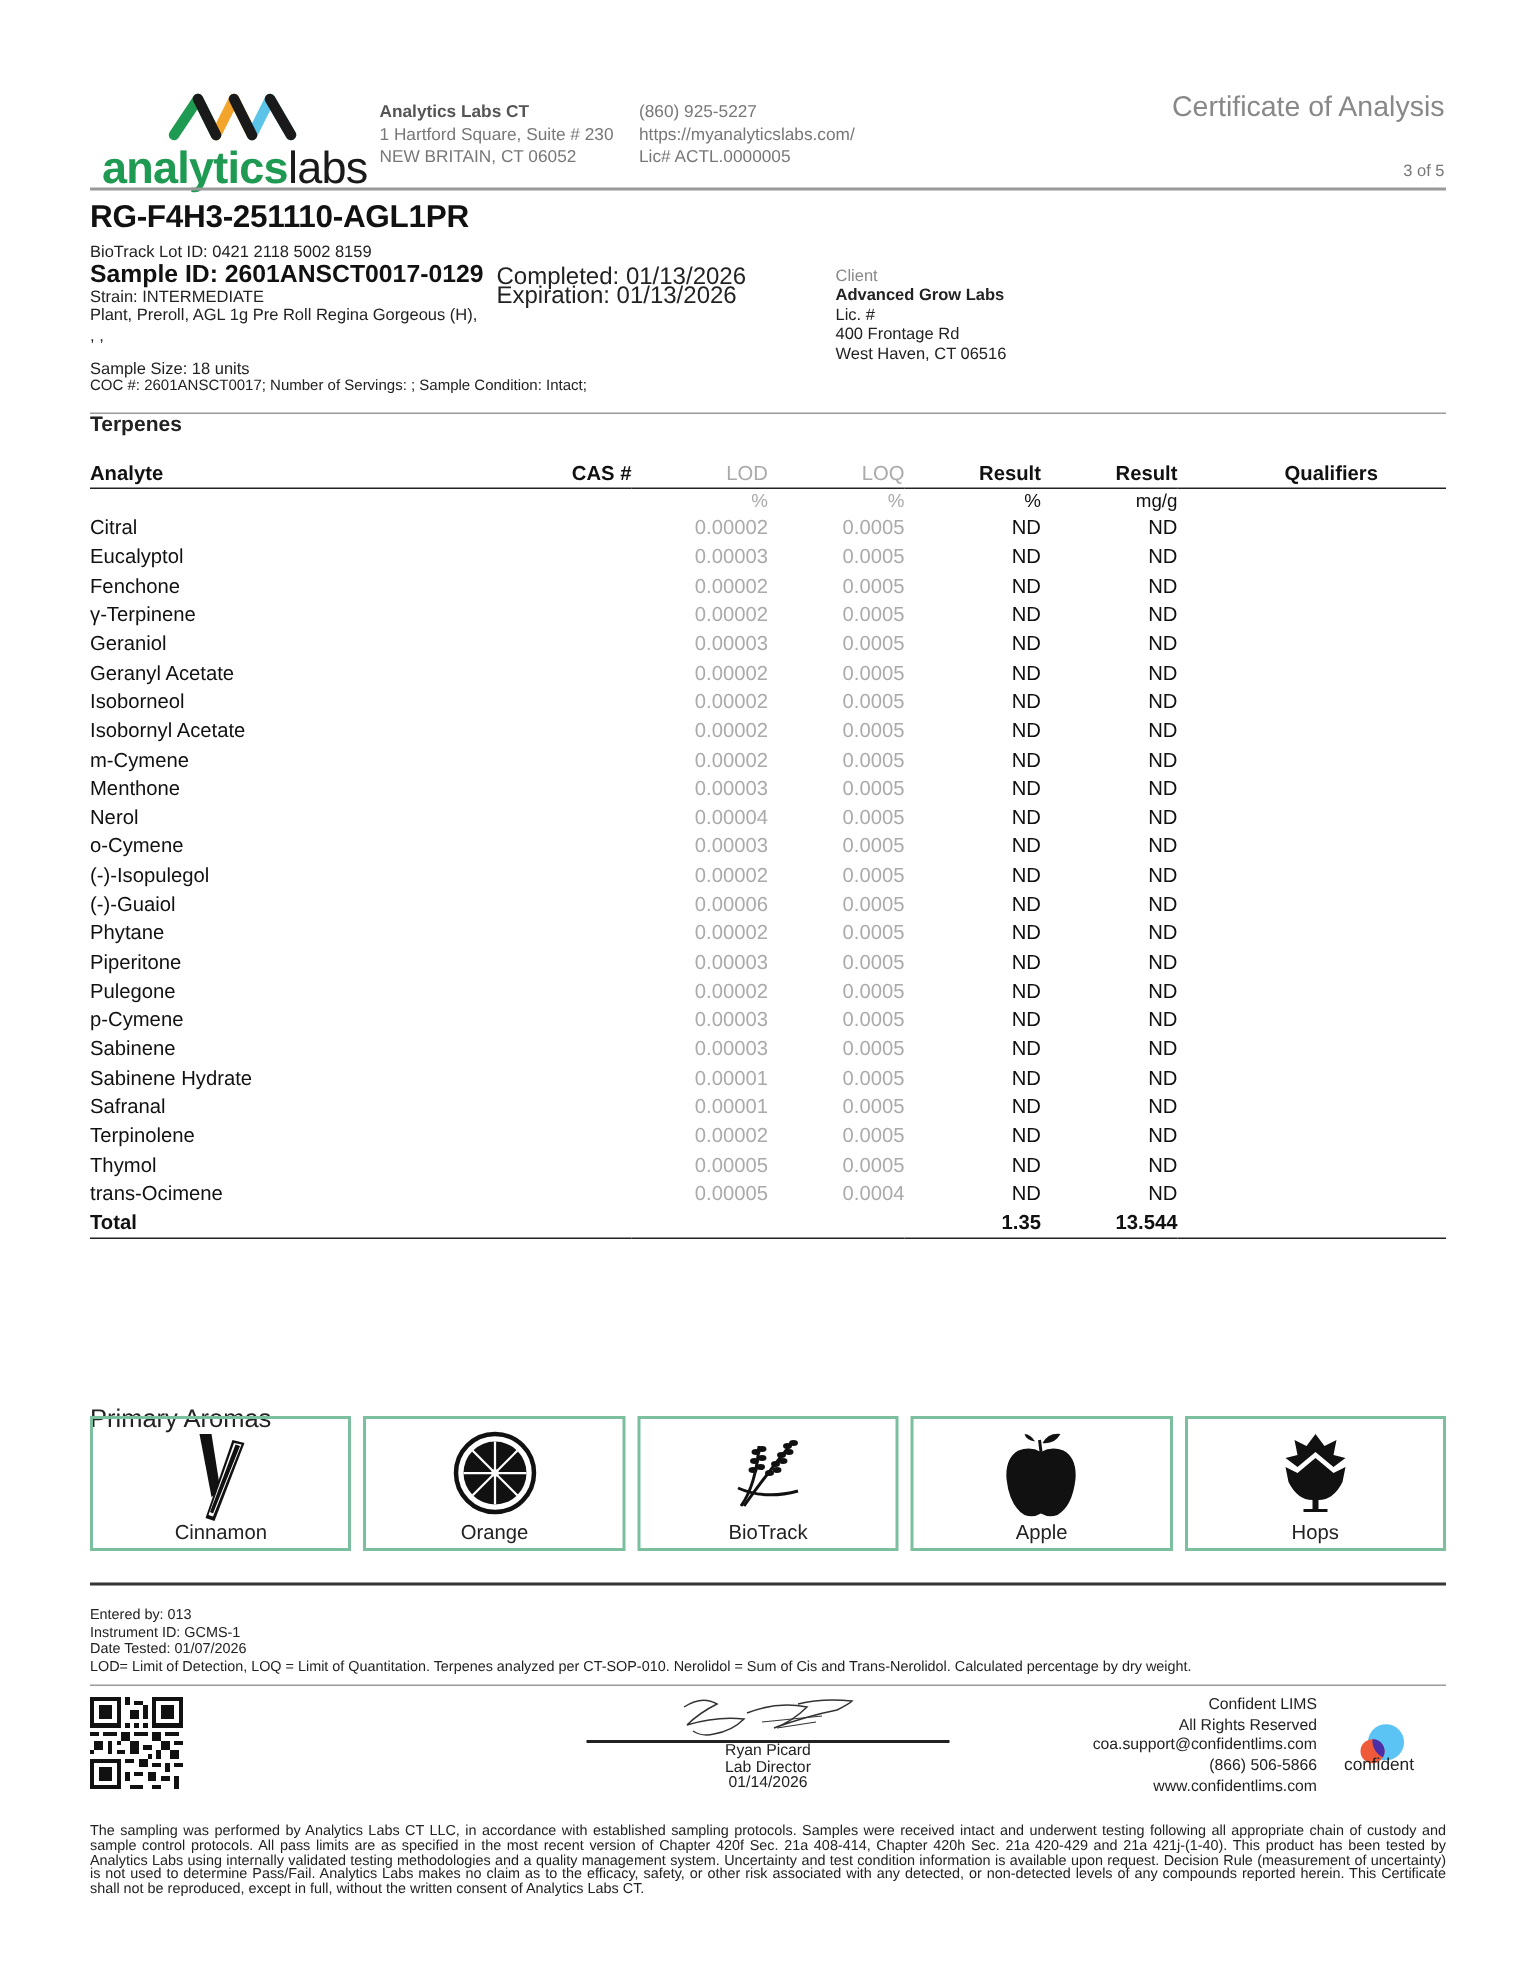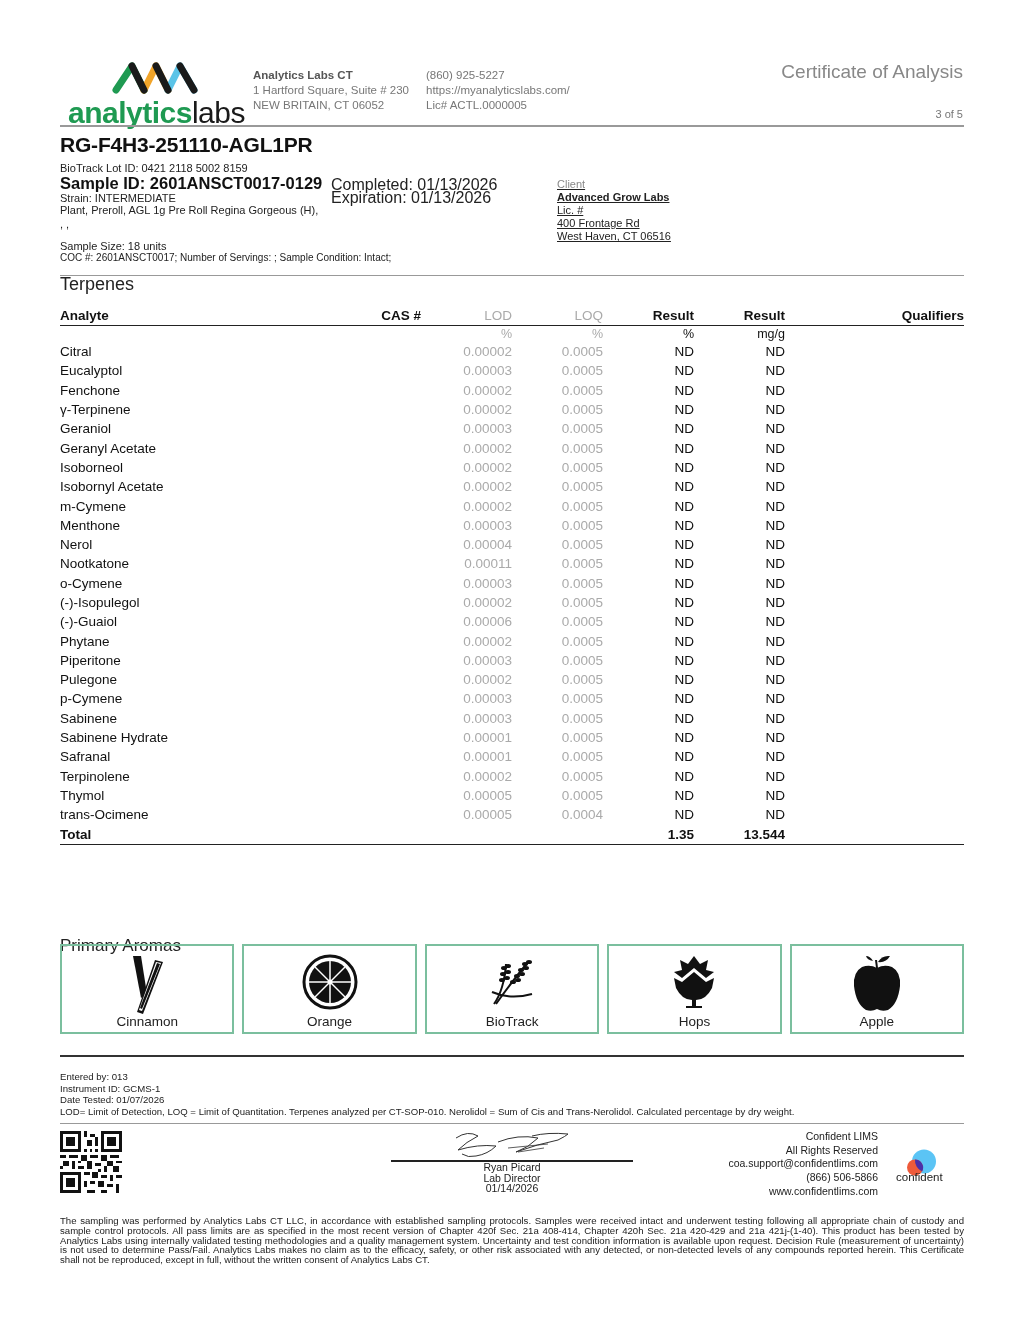--- a/index.html
+++ b/index.html
@@ -26,34 +26,34 @@
   .sample-code { left: 60px; top: 133px; font-size: 21px; font-weight: bold; color: #111; letter-spacing: -0.2px; }
   .biotrack { left: 60px; top: 162px; font-size: 11px; color: #222; }
   .sample-id { left: 60px; top: 174px; font-size: 16.5px; font-weight: bold; color: #111; }
   .strain { left: 60px; top: 192px; font-size: 11px; color: #222; line-height: 12px; }
   .product { left: 60px; top: 204px; font-size: 11px; color: #222; line-height: 12px; }
   .commas { left: 60px; top: 218px; font-size: 11px; color: #222; }
   .completed { left: 331px; top: 178px; font-size: 16px; color: #222; line-height: 13px; }
   .sample-size { left: 60px; top: 240px; font-size: 11px; color: #222; line-height: 12px; }
   .coc { left: 60px; top: 252px; font-size: 10px; color: #222; }
 
-  .client { left: 557px; top: 178px; font-size: 11px; color: #222; line-height: 13px; text-decoration: underline; }
+  .client { left: 557px; top: 178px; font-size: 11px; color: #222; line-height: 13px; }
   .client .lbl { color: #888; }
   .client .cname { font-weight: bold; }
 
   .section-rule { left: 60px; top: 275px; width: 904px; height: 1px; background: #999; }
 
   
-  .section-title { left: 60px; top: 274px; font-size: 18px; color: #222; }
+  .section-title { left: 60px; top: 274px; font-size: 14px; color: #222; font-weight: bold; }
 
   .terp-table { left: 60px; top: 307px; width: 904px; border-collapse: collapse; font-size: 13.5px; }
   .terp-table th { font-weight: bold; text-align: right; padding: 0; height: 18px; border-bottom: 1.5px solid #222; color: #111; }
   .terp-table th.analyte { text-align: left; }
   .terp-table th.gray { color: #aaa; font-weight: normal; }
-  .terp-table th.qual { text-align: right; padding-left: 26px; margin-left: 28px; }
+  .terp-table th.qual { text-align: center; padding-left: 26px; margin-left: 28px; }
   .terp-table td { padding: 0; height: 19.3px; text-align: right; color: #111; }
   .terp-table td.analyte { text-align: left; }
   .terp-table td.gray { color: #aaa; }
   .terp-table tr.units td { height: 17px; font-size: 12.5px; }
   .terp-table tr.total td { font-weight: bold; border-bottom: 1.5px solid #222; height: 20px; }
 
   .c-analyte { width: 300px; }
   .c-cas { width: 61px; }
   .c-lod { width: 91px; }
   .c-loq { width: 91px; }
@@ -256,29 +256,20 @@
         <td class="gray">0.00003</td>
         <td class="gray">0.0005</td>
         <td>ND</td>
         <td>ND</td>
         <td></td>
       </tr>
       <tr>
         <td class="analyte">Nerol</td>
         <td></td>
         <td class="gray">0.00004</td>
-        <td class="gray">0.0005</td>
-        <td>ND</td>
-        <td>ND</td>
-        <td></td>
-      </tr>
-      <tr>
-        <td class="analyte">Nootkatone</td>
-        <td></td>
-        <td class="gray">0.00011</td>
         <td class="gray">0.0005</td>
         <td>ND</td>
         <td>ND</td>
         <td></td>
       </tr>
       <tr>
         <td class="analyte">o-Cymene</td>
         <td></td>
         <td class="gray">0.00003</td>
         <td class="gray">0.0005</td>
@@ -451,34 +442,34 @@
           <ellipse cx="36" cy="14" rx="3" ry="2"></ellipse>
         <ellipse cx="27" cy="22" rx="3" ry="2"></ellipse>
           <ellipse cx="32" cy="20" rx="3" ry="2"></ellipse>
         <ellipse cx="23" cy="28" rx="3" ry="2"></ellipse>
           <ellipse cx="28" cy="26" rx="3" ry="2"></ellipse>
       </g>
     </svg>
     <div class="aroma-label">BioTrack</div>
   </div>
   <div class="aroma-box">
-    <svg width="44" height="56" viewBox="0 0 44 56">
-      <path d="M22 2 L28 10 L36 6 L34 16 L42 18 L34 24 L22 14 L10 24 L2 18 L10 16 L8 6 L16 10 Z" fill="#111"></path>
-      <path d="M2 24 L10 28 L22 18 L34 28 L42 24 L40 34 Q34 46 24 46 L24 52 L30 52 L30 54 L14 54 L14 52 L20 52 L20 46 Q10 46 4 34 Z" fill="#111"></path>
-    </svg>
-    <div class="aroma-label">Hops</div>
-  </div>
-  <div class="aroma-box">
     <svg width="50" height="58" viewBox="0 0 50 58">
       <path d="M25 14 Q18 10 10 13 Q1 18 2 32 Q4 50 14 56 Q20 58 25 55 Q30 58 36 56 Q46 50 48 32 Q49 18 40 13 Q32 10 25 14 Z" fill="#111"></path>
       <path d="M25 14 L24 6" stroke="#111" stroke-width="2"></path>
       <path d="M26 8 Q30 1 38 2 Q34 9 26 8 Z" fill="#111"></path>
       <path d="M21 7 Q18 2 14 2 Q15 6 21 7 Z" fill="#111"></path>
     </svg>
     <div class="aroma-label">Apple</div>
+  </div>
+  <div class="aroma-box">
+    <svg width="44" height="56" viewBox="0 0 44 56">
+      <path d="M22 2 L28 10 L36 6 L34 16 L42 18 L34 24 L22 14 L10 24 L2 18 L10 16 L8 6 L16 10 Z" fill="#111"></path>
+      <path d="M2 24 L10 28 L22 18 L34 28 L42 24 L40 34 Q34 46 24 46 L24 52 L30 52 L30 54 L14 54 L14 52 L20 52 L20 46 Q10 46 4 34 Z" fill="#111"></path>
+    </svg>
+    <div class="aroma-label">Hops</div>
   </div>
 </div>
 
 <div class="abs footer-rule1"></div>
 
 <div class="abs notes">
   <div>Entered by: 013</div>
   <div>Instrument ID: GCMS-1</div>
   <div>Date Tested: 01/07/2026</div>
   <div>LOD= Limit of Detection, LOQ = Limit of Quantitation. Terpenes analyzed per CT-SOP-010. Nerolidol = Sum of Cis and Trans-Nerolidol. Calculated percentage by dry weight.</div>

